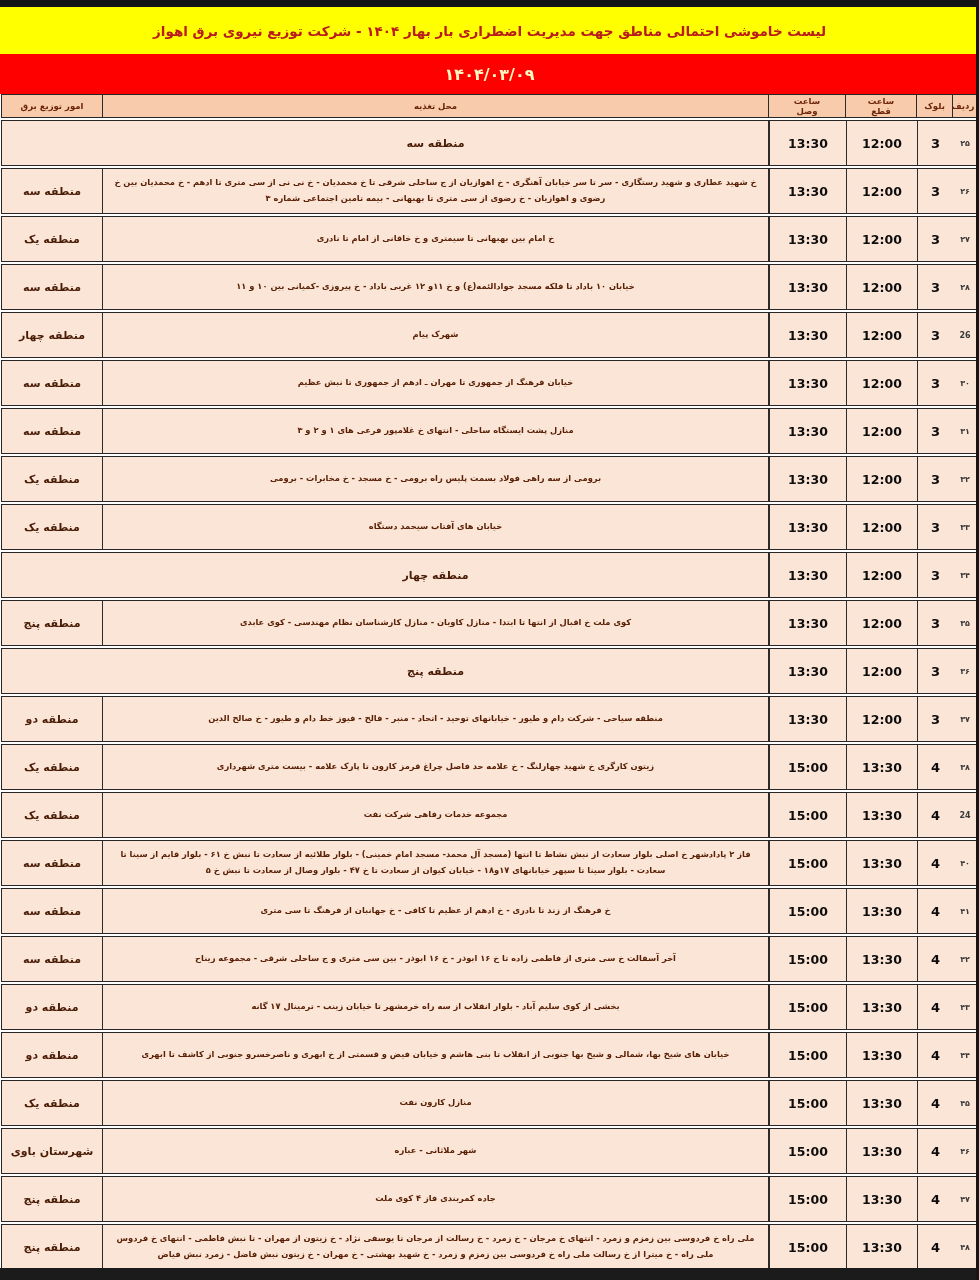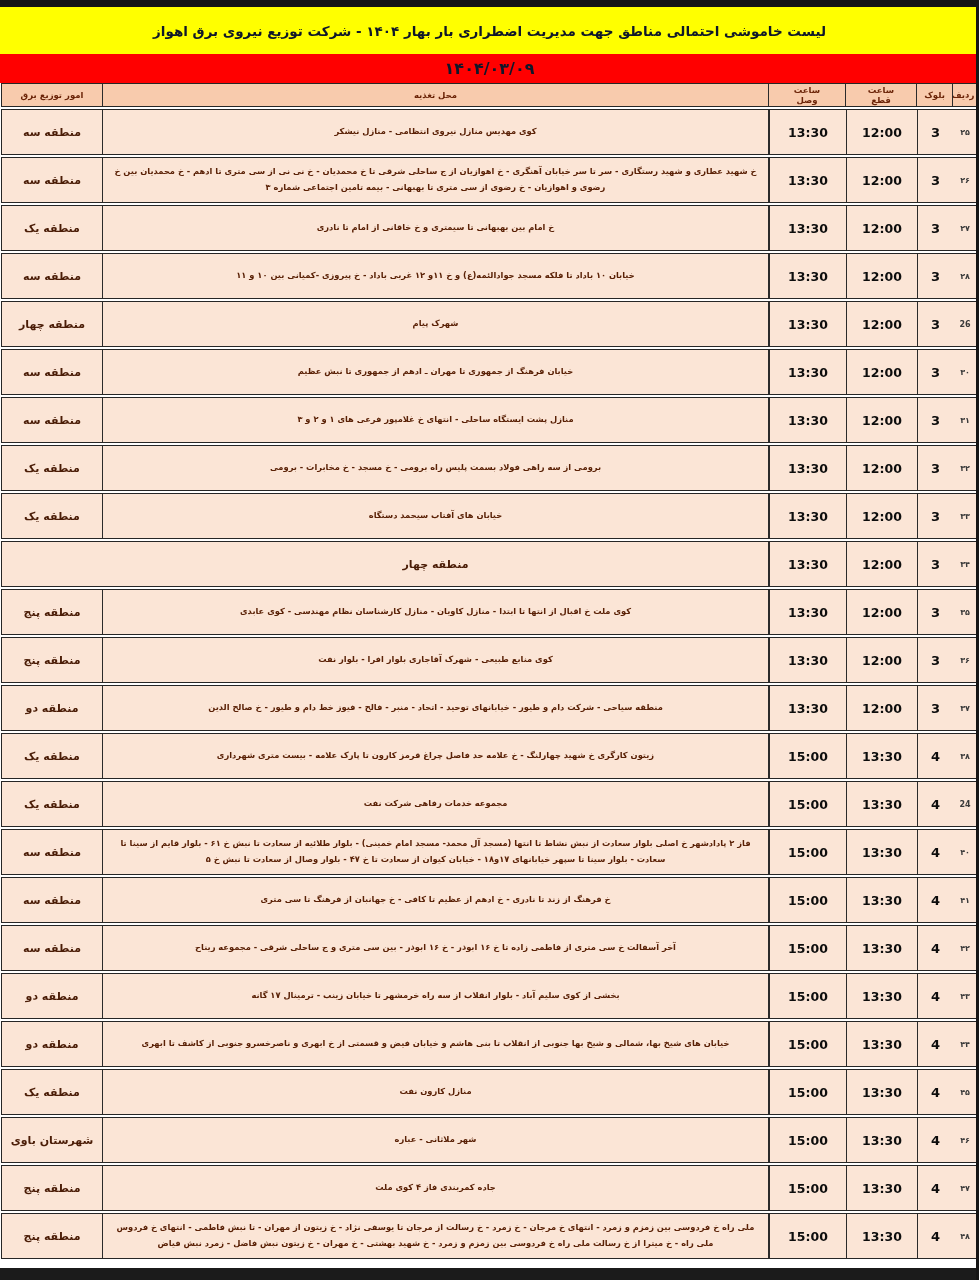--- a/index.html
+++ b/index.html
@@ -7,25 +7,25 @@
   body { font-family:"DejaVu Sans", sans-serif; }
   .page{
     width:979px; height:1280px; margin:0 auto; background:#ffffff;
     position:relative; overflow:hidden; direction:rtl;
   }
   .top-strip{ width:100%; height:7px; background:#151515; }
   .right-edge{ position:absolute; top:0; left:auto; right:0; width:3px; height:100%;
     background:#151515; z-index:5; }
   .title-bar{
     height:47px; background:#ffff00; display:flex; align-items:center; justify-content:center;
-    font-size:13.5px; font-weight:bold; color:#0f172a; letter-spacing:0;
+    font-size:13.5px; font-weight:bold; color:#b91c1c; letter-spacing:0;
   }
   .date-bar{
-    height:29px; background:#ff0000; display:flex; align-items:center; justify-content:center;
-    font-size:16px; font-weight:bold; color:#0f172a;
+    height:40px; background:#ff0000; display:flex; align-items:center; justify-content:center;
+    font-size:16px; font-weight:bold; color:#fef9c3;
   }
   .sched-table{ width:100%; padding:0 1px; }
   .trow{
     display:grid;
     grid-template-columns:24px 36px 71px 77px 1fr 101px;
     background:#fbe5d6;
     border:1.6px solid #262626;
     min-height:46px;
     margin-bottom:2px;
   }
@@ -75,21 +75,20 @@
       <div class="cell hcell">ساعت وصل</div>
       <div class="cell hcell">محل تغذیه</div>
       <div class="cell hcell">امور توزیع برق</div>
     </div>
     <div id="table-body">
   <div class="trow">
     <div class="cell c-radif">۲۵</div>
     <div class="cell c-block">3</div>
     <div class="cell c-time">12:00</div>
     <div class="cell c-time">13:30</div>
-    <div class="cell c-location">کوی مهدیس منازل نیروی انتظامی - منازل نیشکر</div>
     <div class="cell c-area">منطقه سه</div>
   </div>
 
   <div class="trow">
     <div class="cell c-radif">۲۶</div>
     <div class="cell c-block">3</div>
     <div class="cell c-time">12:00</div>
     <div class="cell c-time">13:30</div>
     <div class="cell c-location">خ شهید عطاری و شهید رستگاری - سر تا سر خیابان آهنگری - خ اهوازیان از ج ساحلی شرقی تا خ محمدیان - خ نی نی از سی متری تا ادهم - خ محمدیان بین خ رضوی و اهوازیان - خ رضوی از سی متری تا بهبهانی - بیمه تامین اجتماعی شماره ۳</div>
     <div class="cell c-area">منطقه سه</div>
@@ -173,21 +172,20 @@
     <div class="cell c-time">13:30</div>
     <div class="cell c-location">کوی ملت خ اقبال از انتها تا ابتدا - منازل کاویان - منازل کارشناسان نظام مهندسی - کوی عابدی</div>
     <div class="cell c-area">منطقه پنج</div>
   </div>
 
   <div class="trow">
     <div class="cell c-radif">۳۶</div>
     <div class="cell c-block">3</div>
     <div class="cell c-time">12:00</div>
     <div class="cell c-time">13:30</div>
-    <div class="cell c-location">کوی منابع طبیعی - شهرک آقاجاری بلوار افرا - بلوار نفت</div>
     <div class="cell c-area">منطقه پنج</div>
   </div>
 
   <div class="trow">
     <div class="cell c-radif">۳۷</div>
     <div class="cell c-block">3</div>
     <div class="cell c-time">12:00</div>
     <div class="cell c-time">13:30</div>
     <div class="cell c-location">منطقه سیاحی - شرکت دام و طیور - خیابانهای توحید - اتحاد - منبر - فالح - فیوز خط دام و طیور - خ صالح الدین</div>
     <div class="cell c-area">منطقه دو</div>

